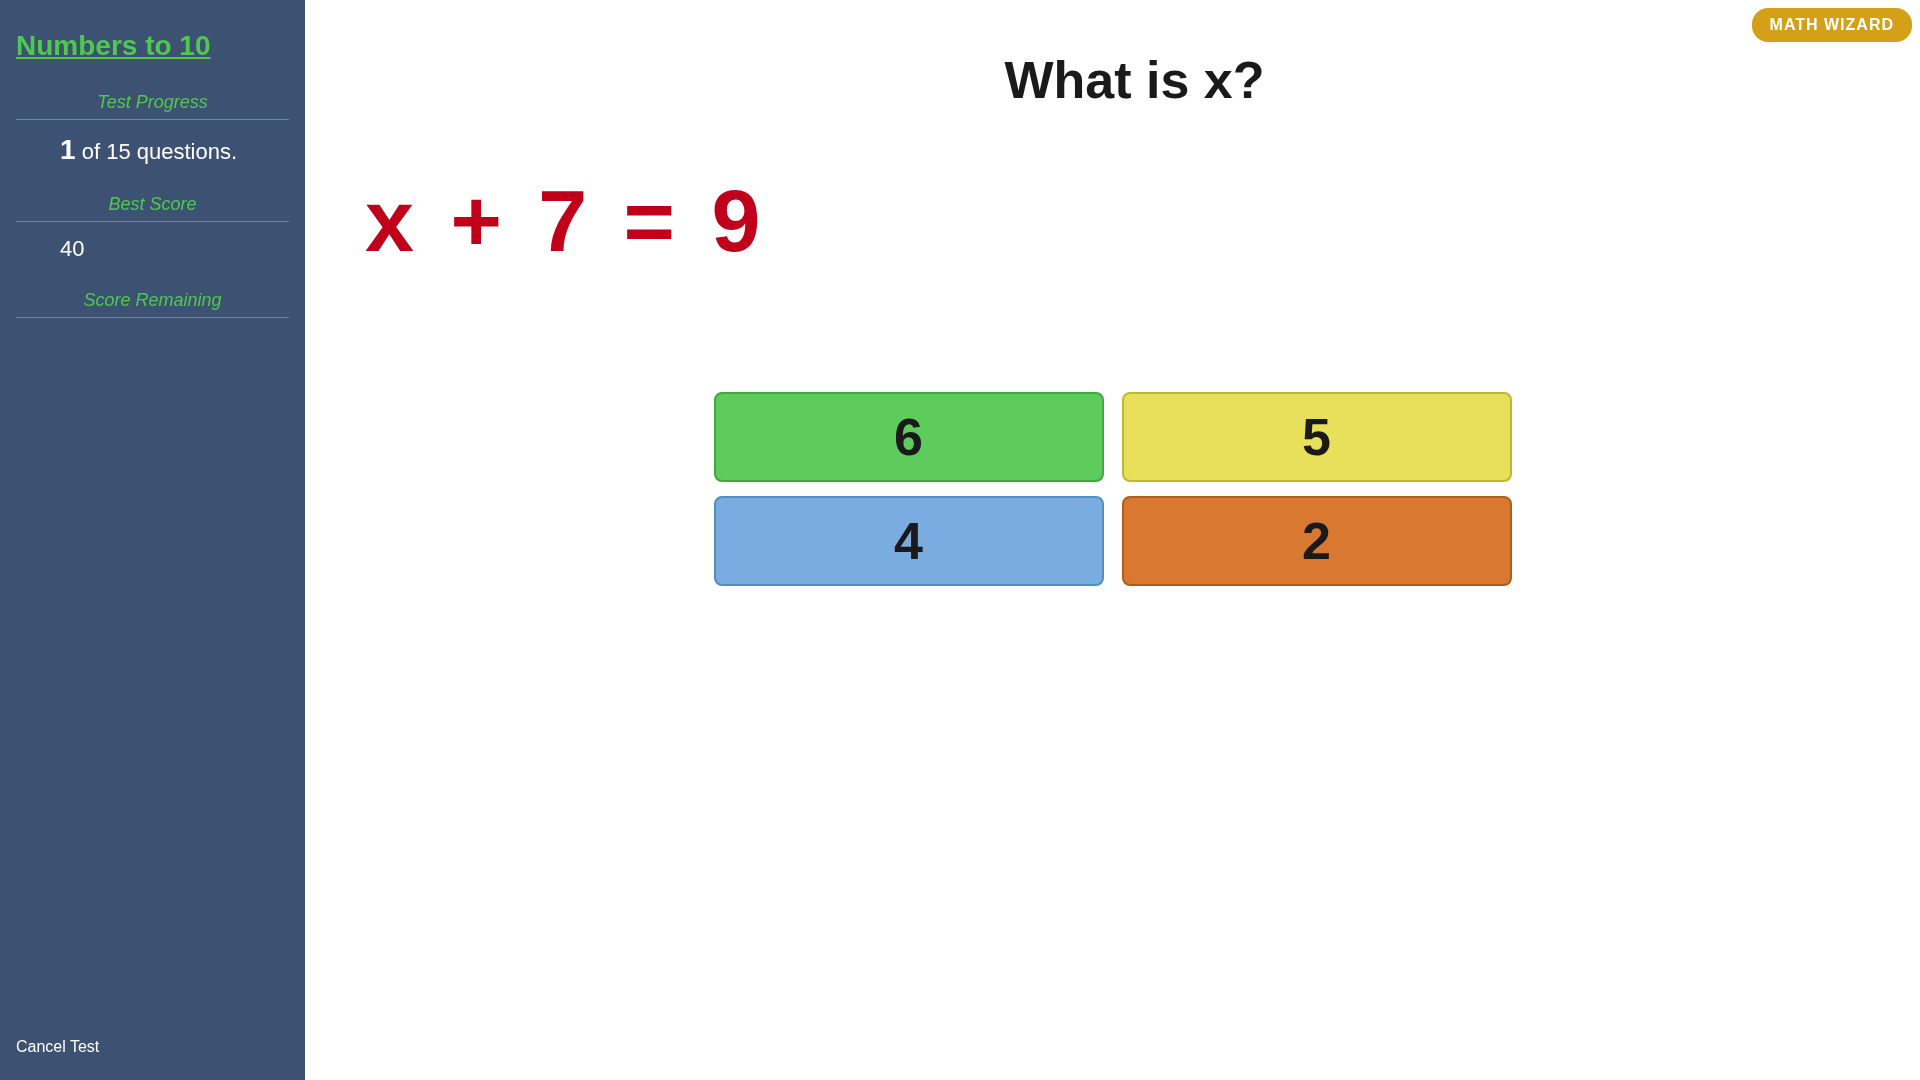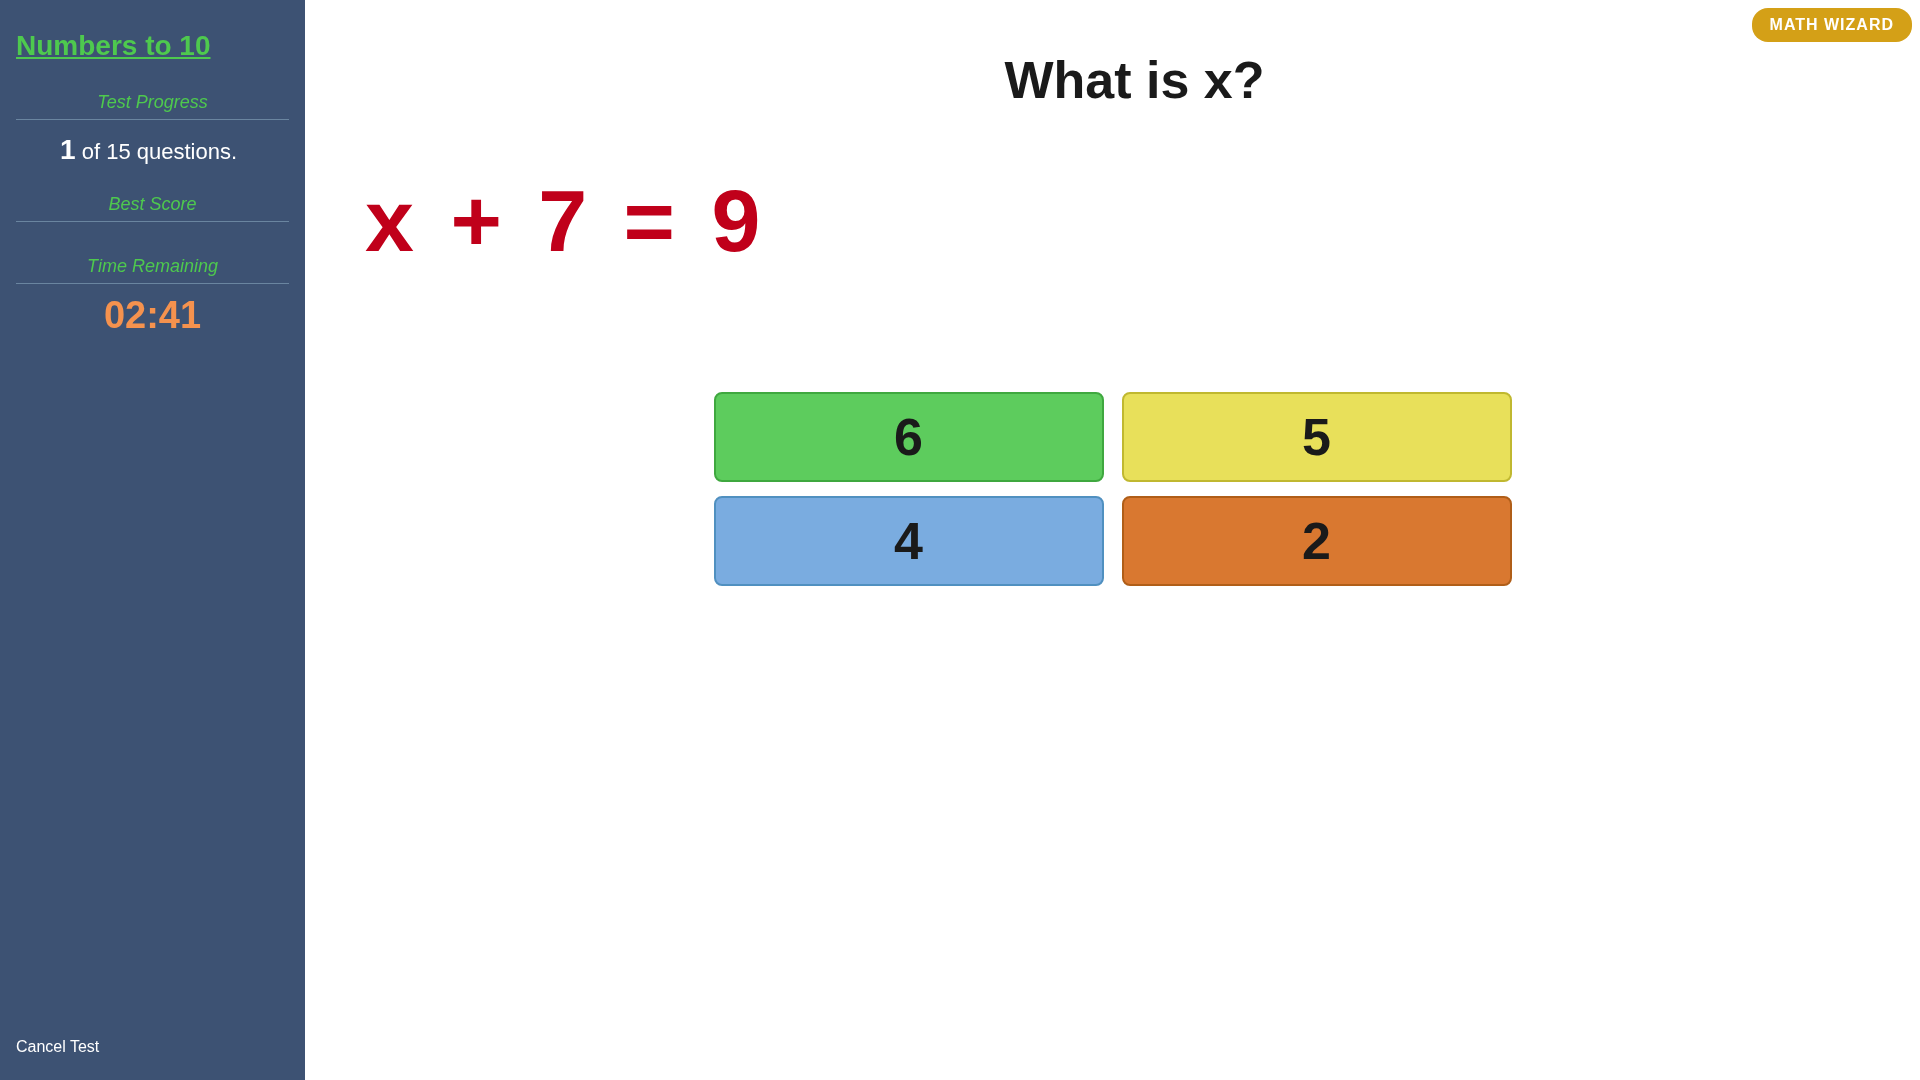--- a/index.html
+++ b/index.html
@@ -193,25 +193,25 @@
 
   <div class="sidebar-section">
     <div class="sidebar-section-label">Test Progress</div>
     <div class="sidebar-value">
       <span style="font-size:28px; font-weight:bold;">1</span><span> of 15 questions.</span>
     </div>
   </div>
 
   <div class="sidebar-section">
     <div class="sidebar-section-label">Best Score</div>
+    <div class="sidebar-value">40</div>
   </div>
 
   <div class="sidebar-section">
-    <div class="sidebar-section-label">Time Remaining</div>
-    <div id="timer-value">02:41</div>
+    <div class="sidebar-section-label">Score Remaining</div>
   </div>
 
   <button id="cancel-test-btn">Cancel Test</button>
 </div>
 
 <div id="main">
   <div id="math-wizard-badge">MATH WIZARD</div>
 
   <div id="question-title">What is x?</div>
 

